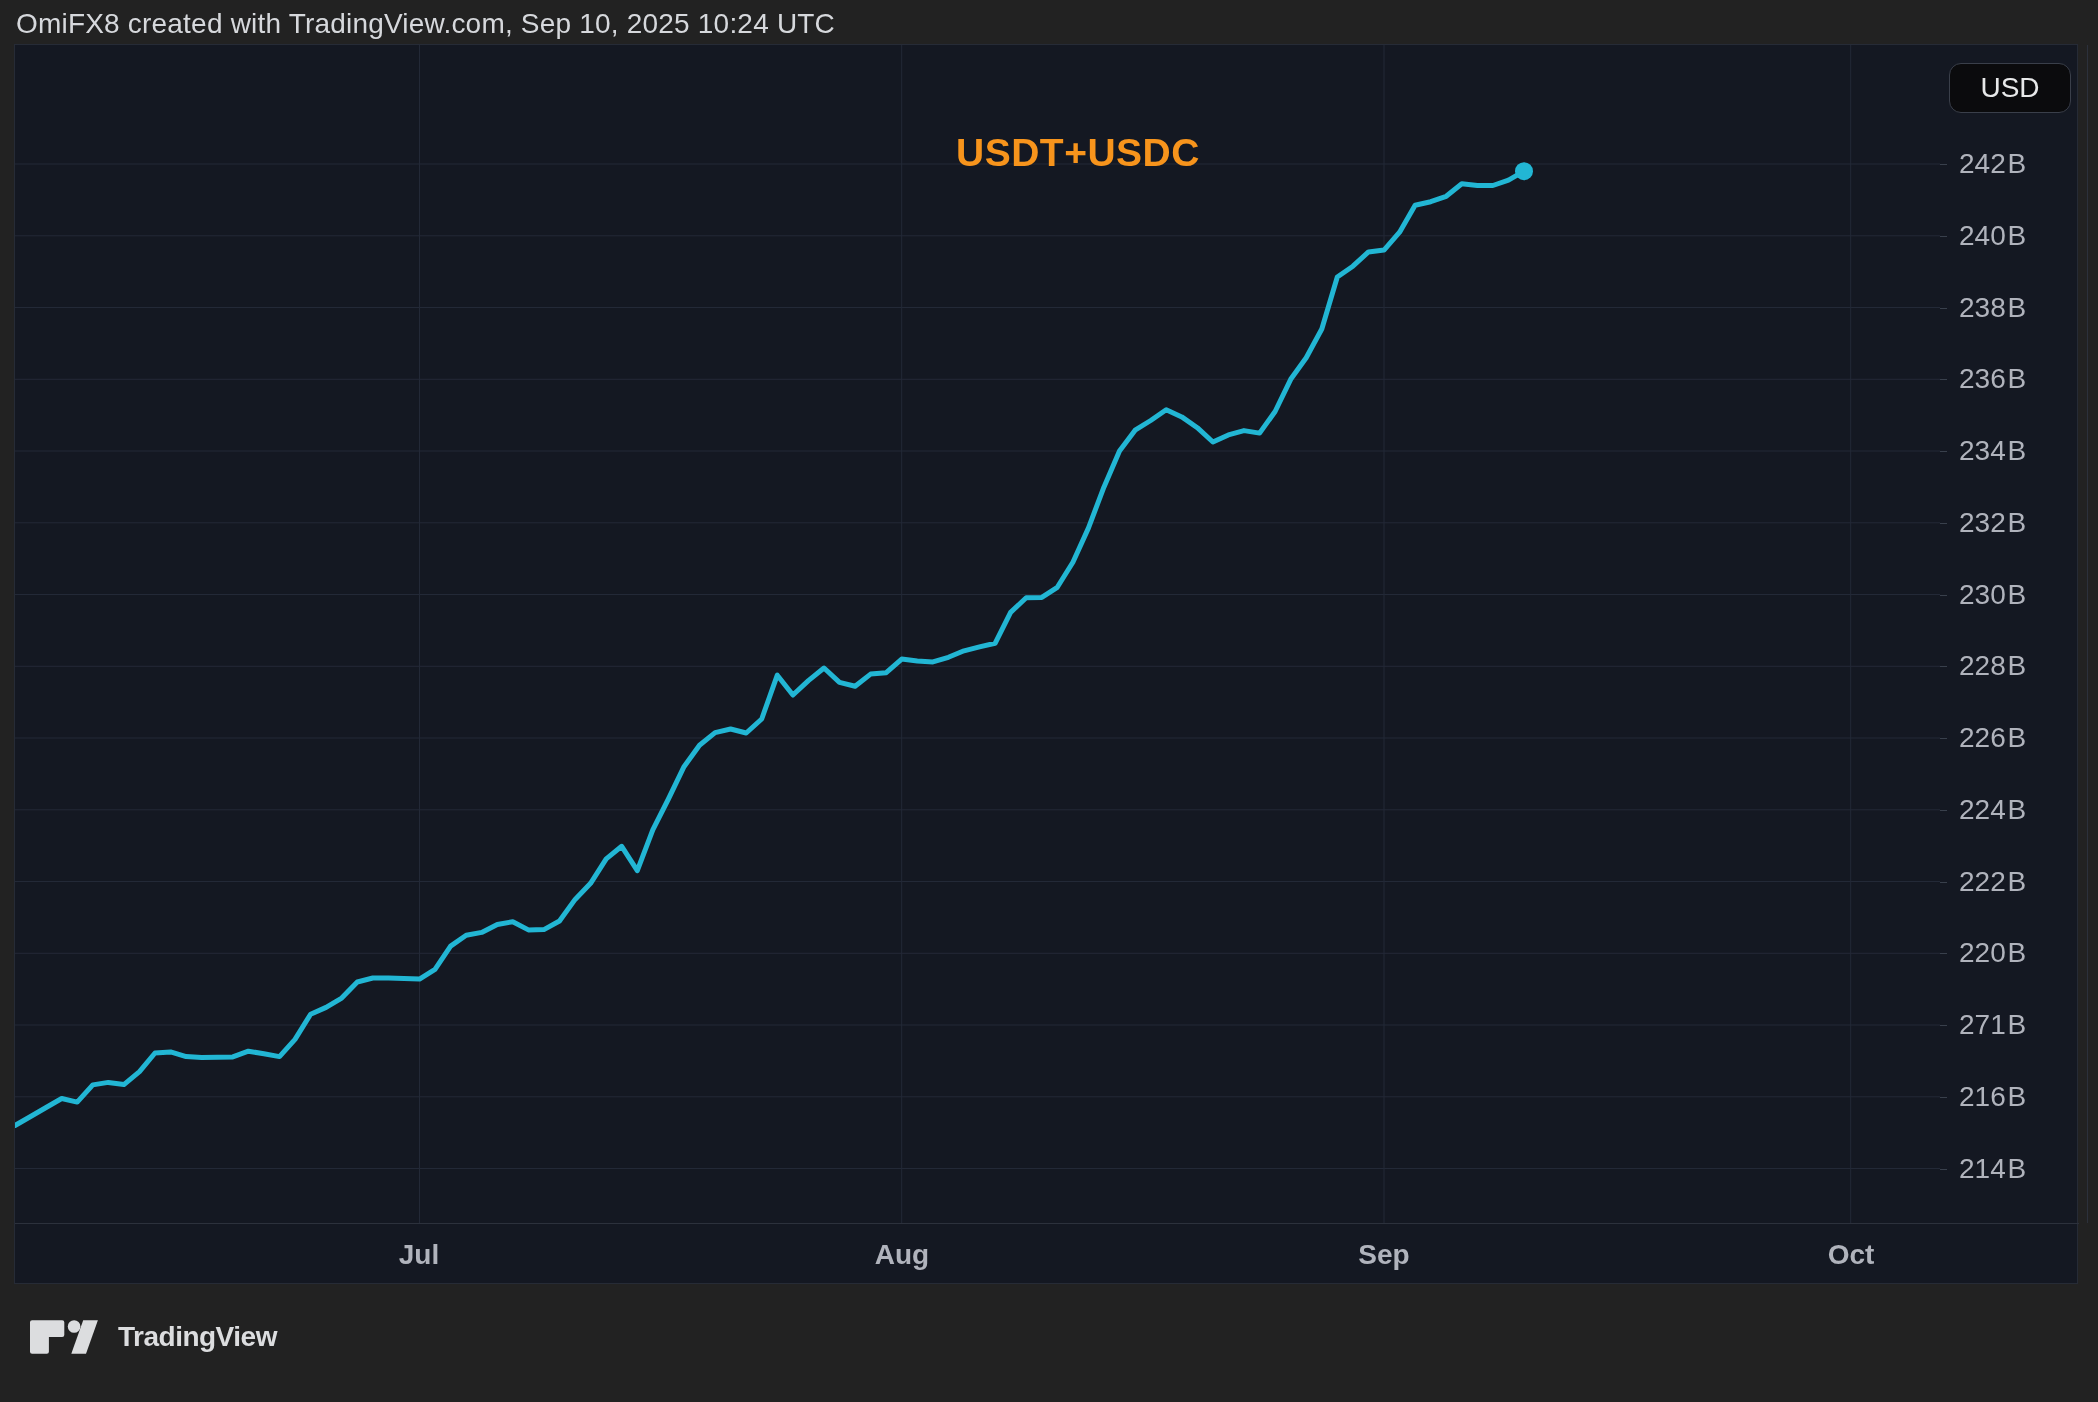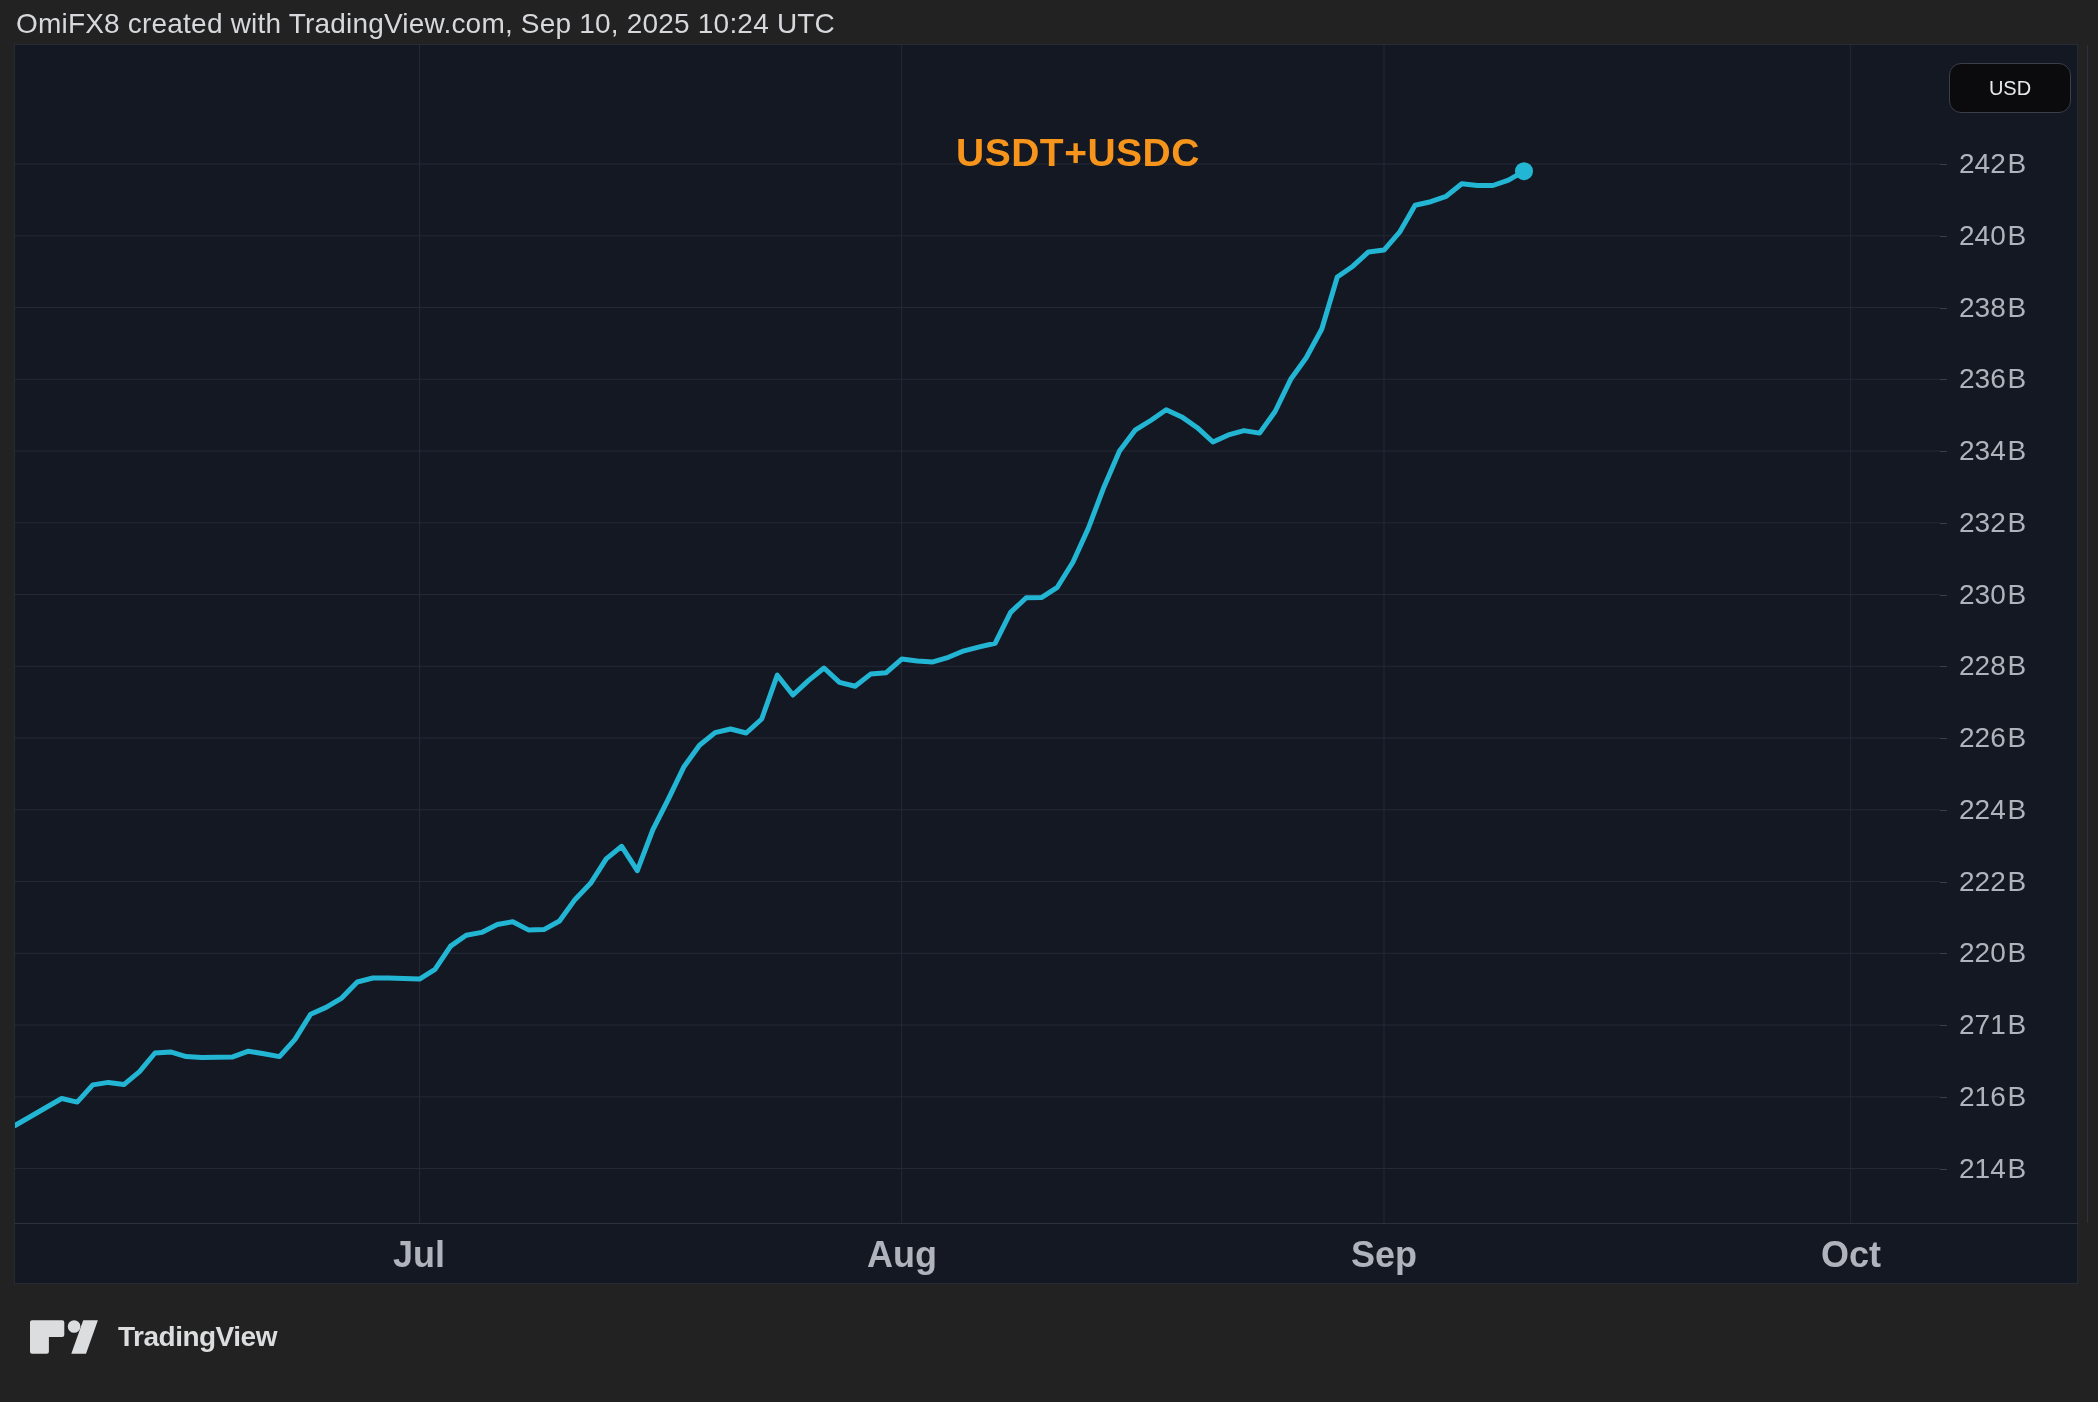--- a/index.html
+++ b/index.html
@@ -35,40 +35,40 @@
   }
   .price-axis {
     position:absolute; left:1925px; top:0;
     width:139px; height:1240px;
     cursor:ns-resize;
   }
   .currency-button {
     position:absolute; left:9px; top:18px;
     width:122px; height:50px;
     background:#0b0b0d; border:1px solid #3a3f4a; border-radius:12px;
-    color:#e8e9ea; font-size:20px;
+    color:#e8e9ea; font-size:28px;
     display:flex; align-items:center; justify-content:center;
     cursor:pointer;
   }
   .price-label {
     position:absolute; left:19px; transform:translateY(-50%);
     font-size:28px; color:#b0b3bc; word-spacing:-6px; white-space:nowrap;
   }
   .axis-tick {
     position:absolute; left:0; width:7px; height:1px; background:#39404c;
   }
   .time-axis {
     position:absolute; left:0; top:1178px;
     width:2064px; height:62px;
     border-top:1px solid #2c313c;
     cursor:ew-resize;
   }
   .month-label {
     position:absolute; top:50%; transform:translate(-50%,-50%);
-    font-size:36px; font-weight:600; color:#b0b3bc;
+    font-size:28px; font-weight:600; color:#b0b3bc;
   }
   .footer {
     position:absolute; left:30px; top:1312px;
     display:flex; align-items:center; gap:18px;
   }
   .tv-logo-mark { width:70px; height:50px; }
   .tv-logo-text {
     font-size:28px; font-weight:700; color:#dcdddf; letter-spacing:-0.5px;
   }
 </style>

